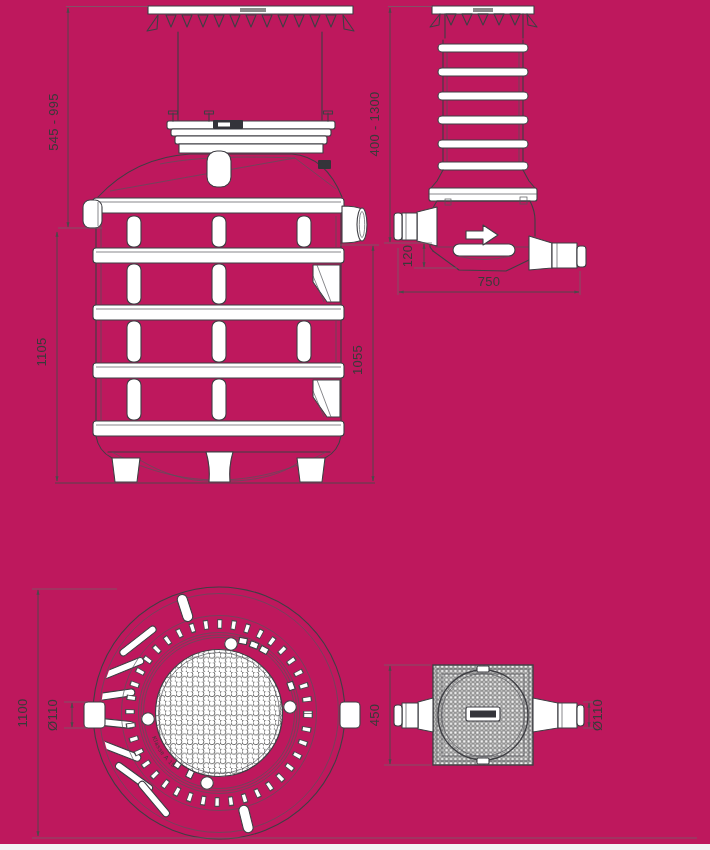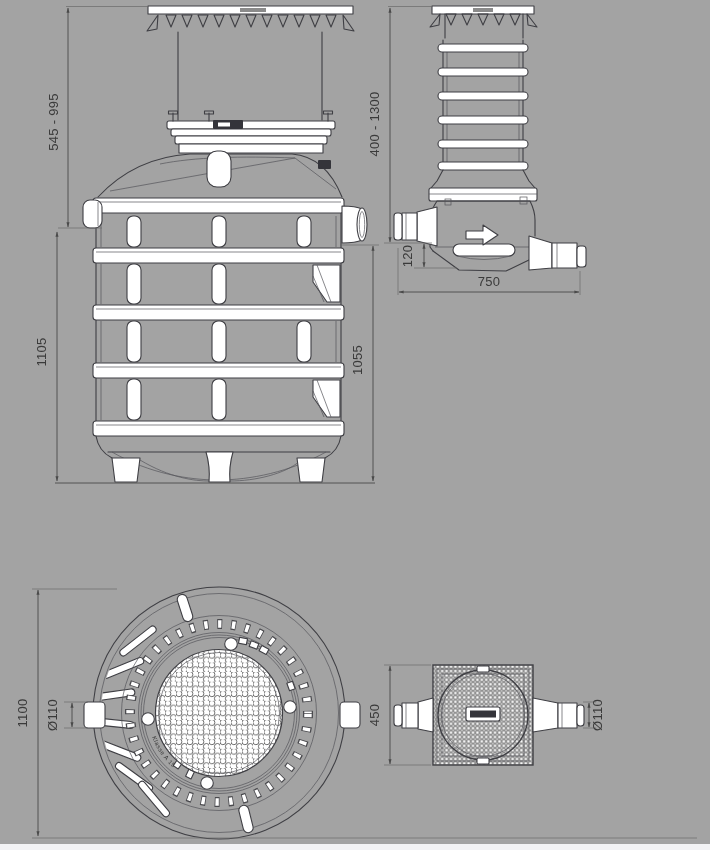--- a/index.html
+++ b/index.html
@@ -1,16 +1,16 @@
 <!DOCTYPE html>
 <html><head>
 <meta charset="utf-8">
 <style>
   html,body{margin:0;padding:0;background:#fff;}
-  .stage{position:relative;width:710px;height:850px;background:#a3a3a3;overflow:hidden;
+  .stage{position:relative;width:710px;height:850px;background:#be185d;overflow:hidden;
          font-family:"Liberation Sans",sans-serif;}
   svg{position:absolute;left:0;top:0;}
   .ln{fill:none;stroke:#3f3f44;stroke-width:1.1;stroke-linejoin:round;stroke-linecap:round;}
   .lnw{fill:#ffffff;stroke:#3f3f44;stroke-width:1.1;stroke-linejoin:round;}
   .thin{fill:none;stroke:#55555a;stroke-width:0.7;}
   .dim{stroke:#4a4a4a;stroke-width:0.9;fill:none;}
   .ext{stroke:#6a6a6a;stroke-width:0.7;fill:none;}
   .dim-t{font-size:13px;fill:#3a3a3a;letter-spacing:0.3px;}
   .ring-t{font-size:6px;fill:#3a3a3a;letter-spacing:0.6px;}
   .dark{fill:#34343a;stroke:none;}

